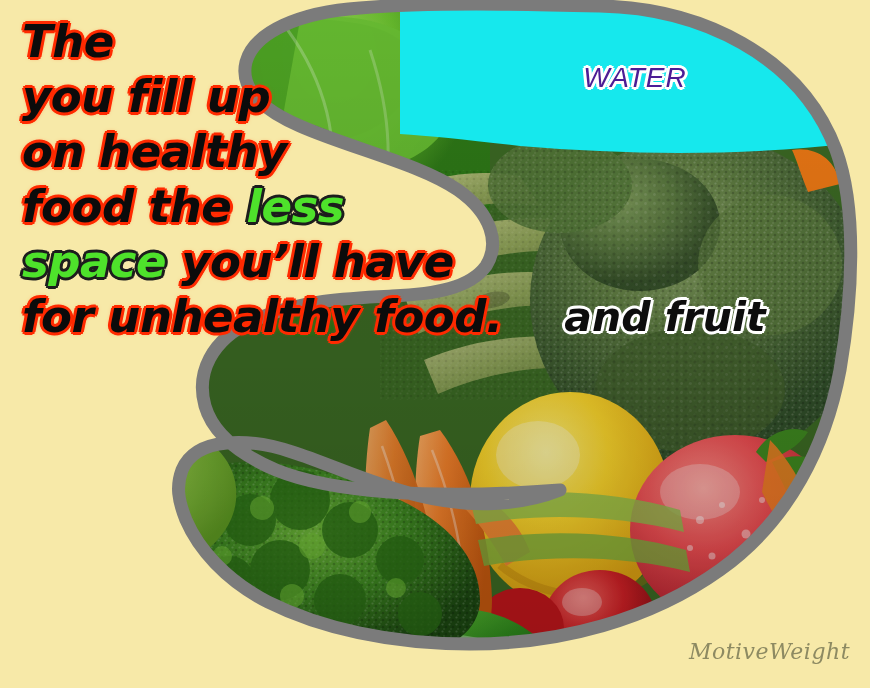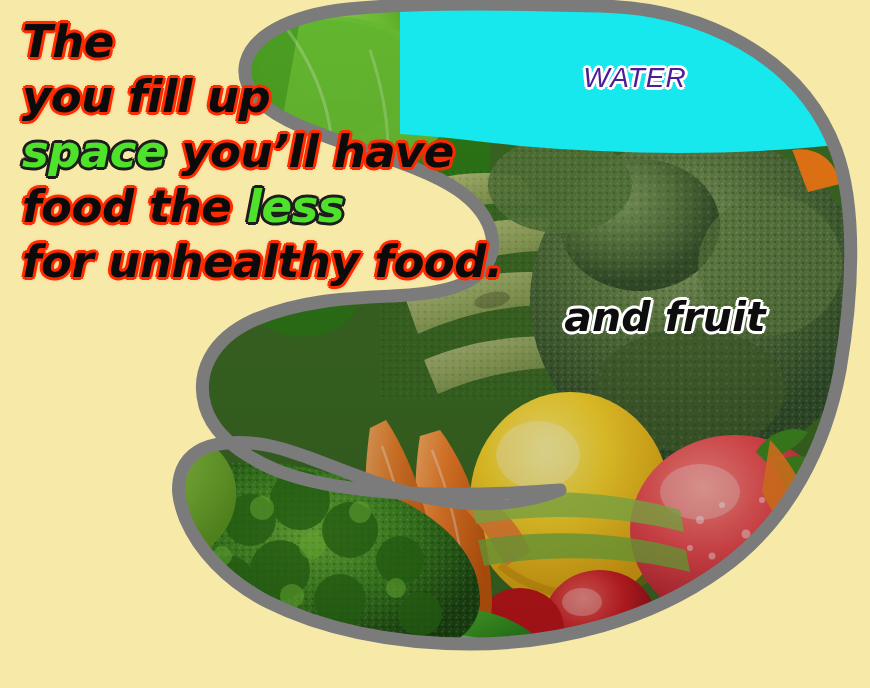--- a/index.html
+++ b/index.html
@@ -377,32 +377,36 @@
   </svg>
 
   <div id="quote-block">
     <div class="quote-line">
       <span>The</span>
     </div>
     <div class="quote-line">
       <span>you fill up</span>
     </div>
     <div class="quote-line">
+      <span>on healthy</span>
+    </div>
+    <div class="quote-line">
+      <span>food the </span><span class="hl">less</span>
+    </div>
+    <div class="quote-line">
       <span class="hl">space</span><span> you’ll have</span>
-    </div>
-    <div class="quote-line">
-      <span>food the </span><span class="hl">less</span>
     </div>
     <div class="quote-line">
       <span>for unhealthy food.</span>
     </div>
   </div>
 
   <div id="water-label">
     <span class="txt">WATER</span>
   </div>
 
   <div id="food-label">
     <span class="fl">and fruit</span>
   </div>
 
+  <div id="watermark">MotiveWeight</div>
 
 </div>
 
 </body></html>

